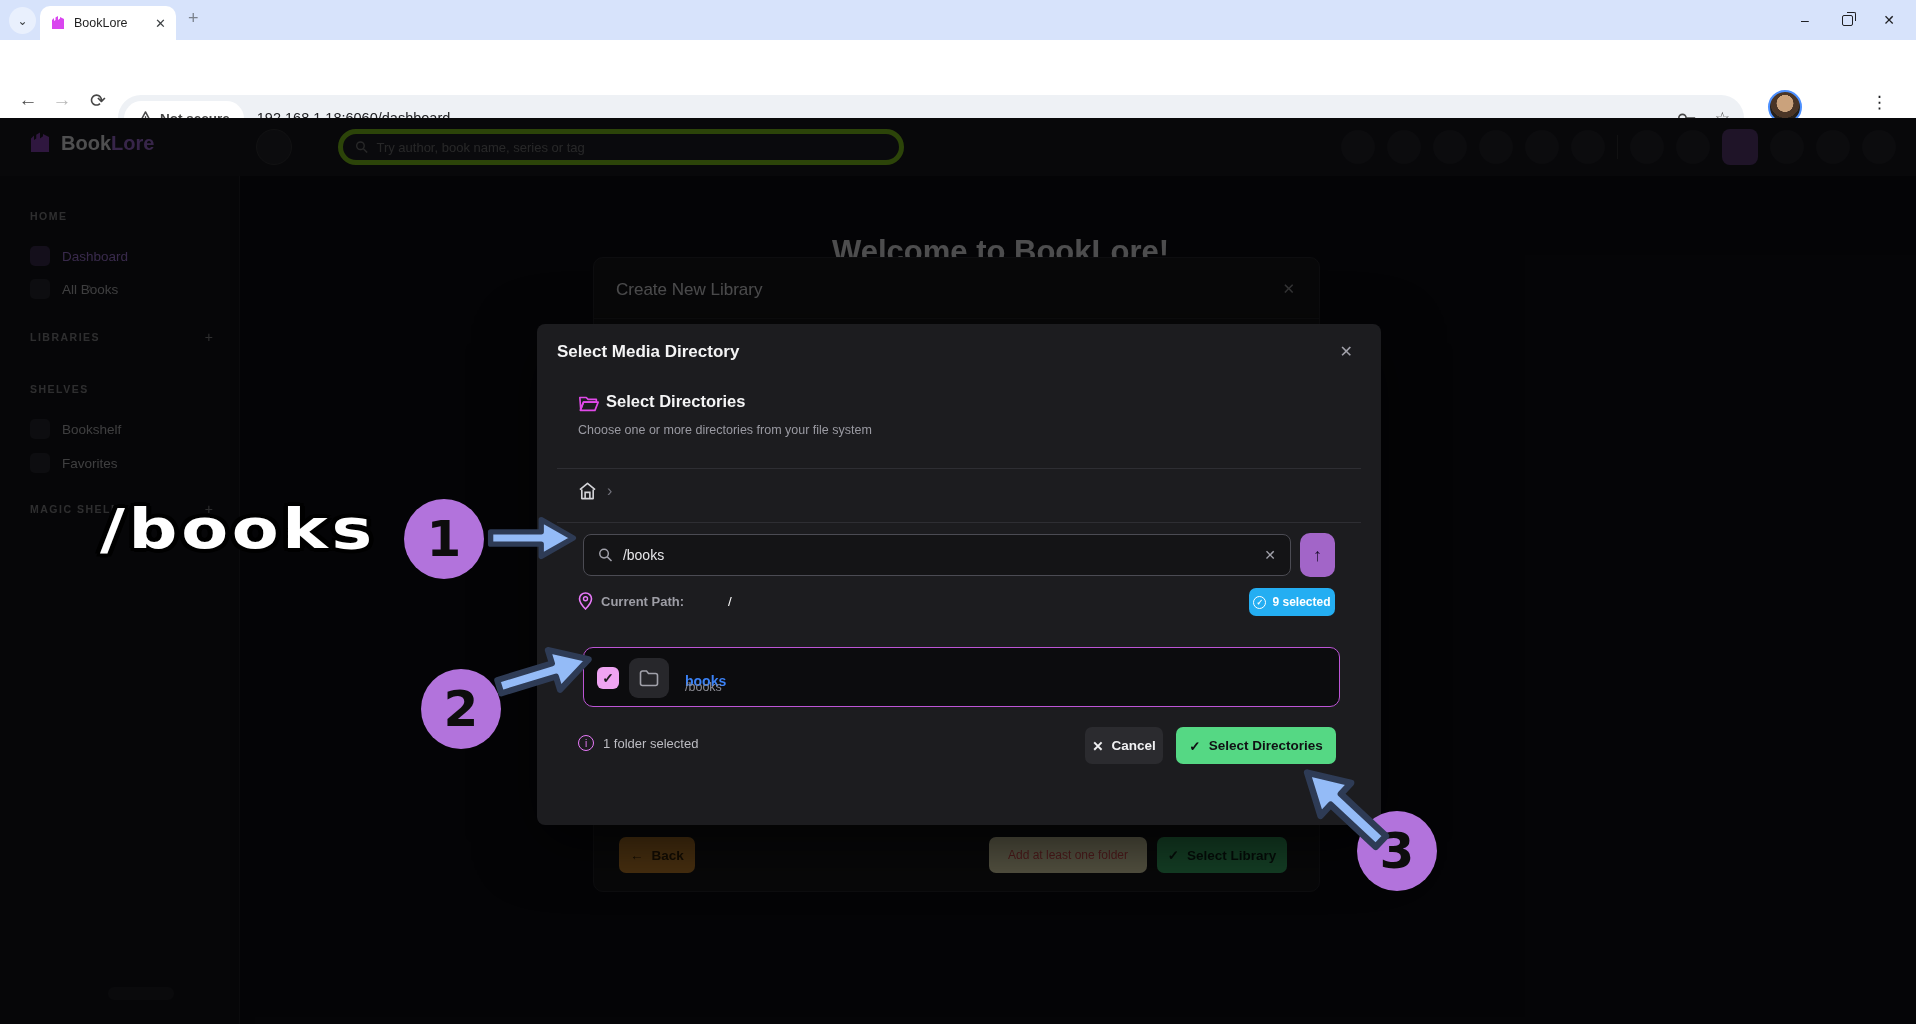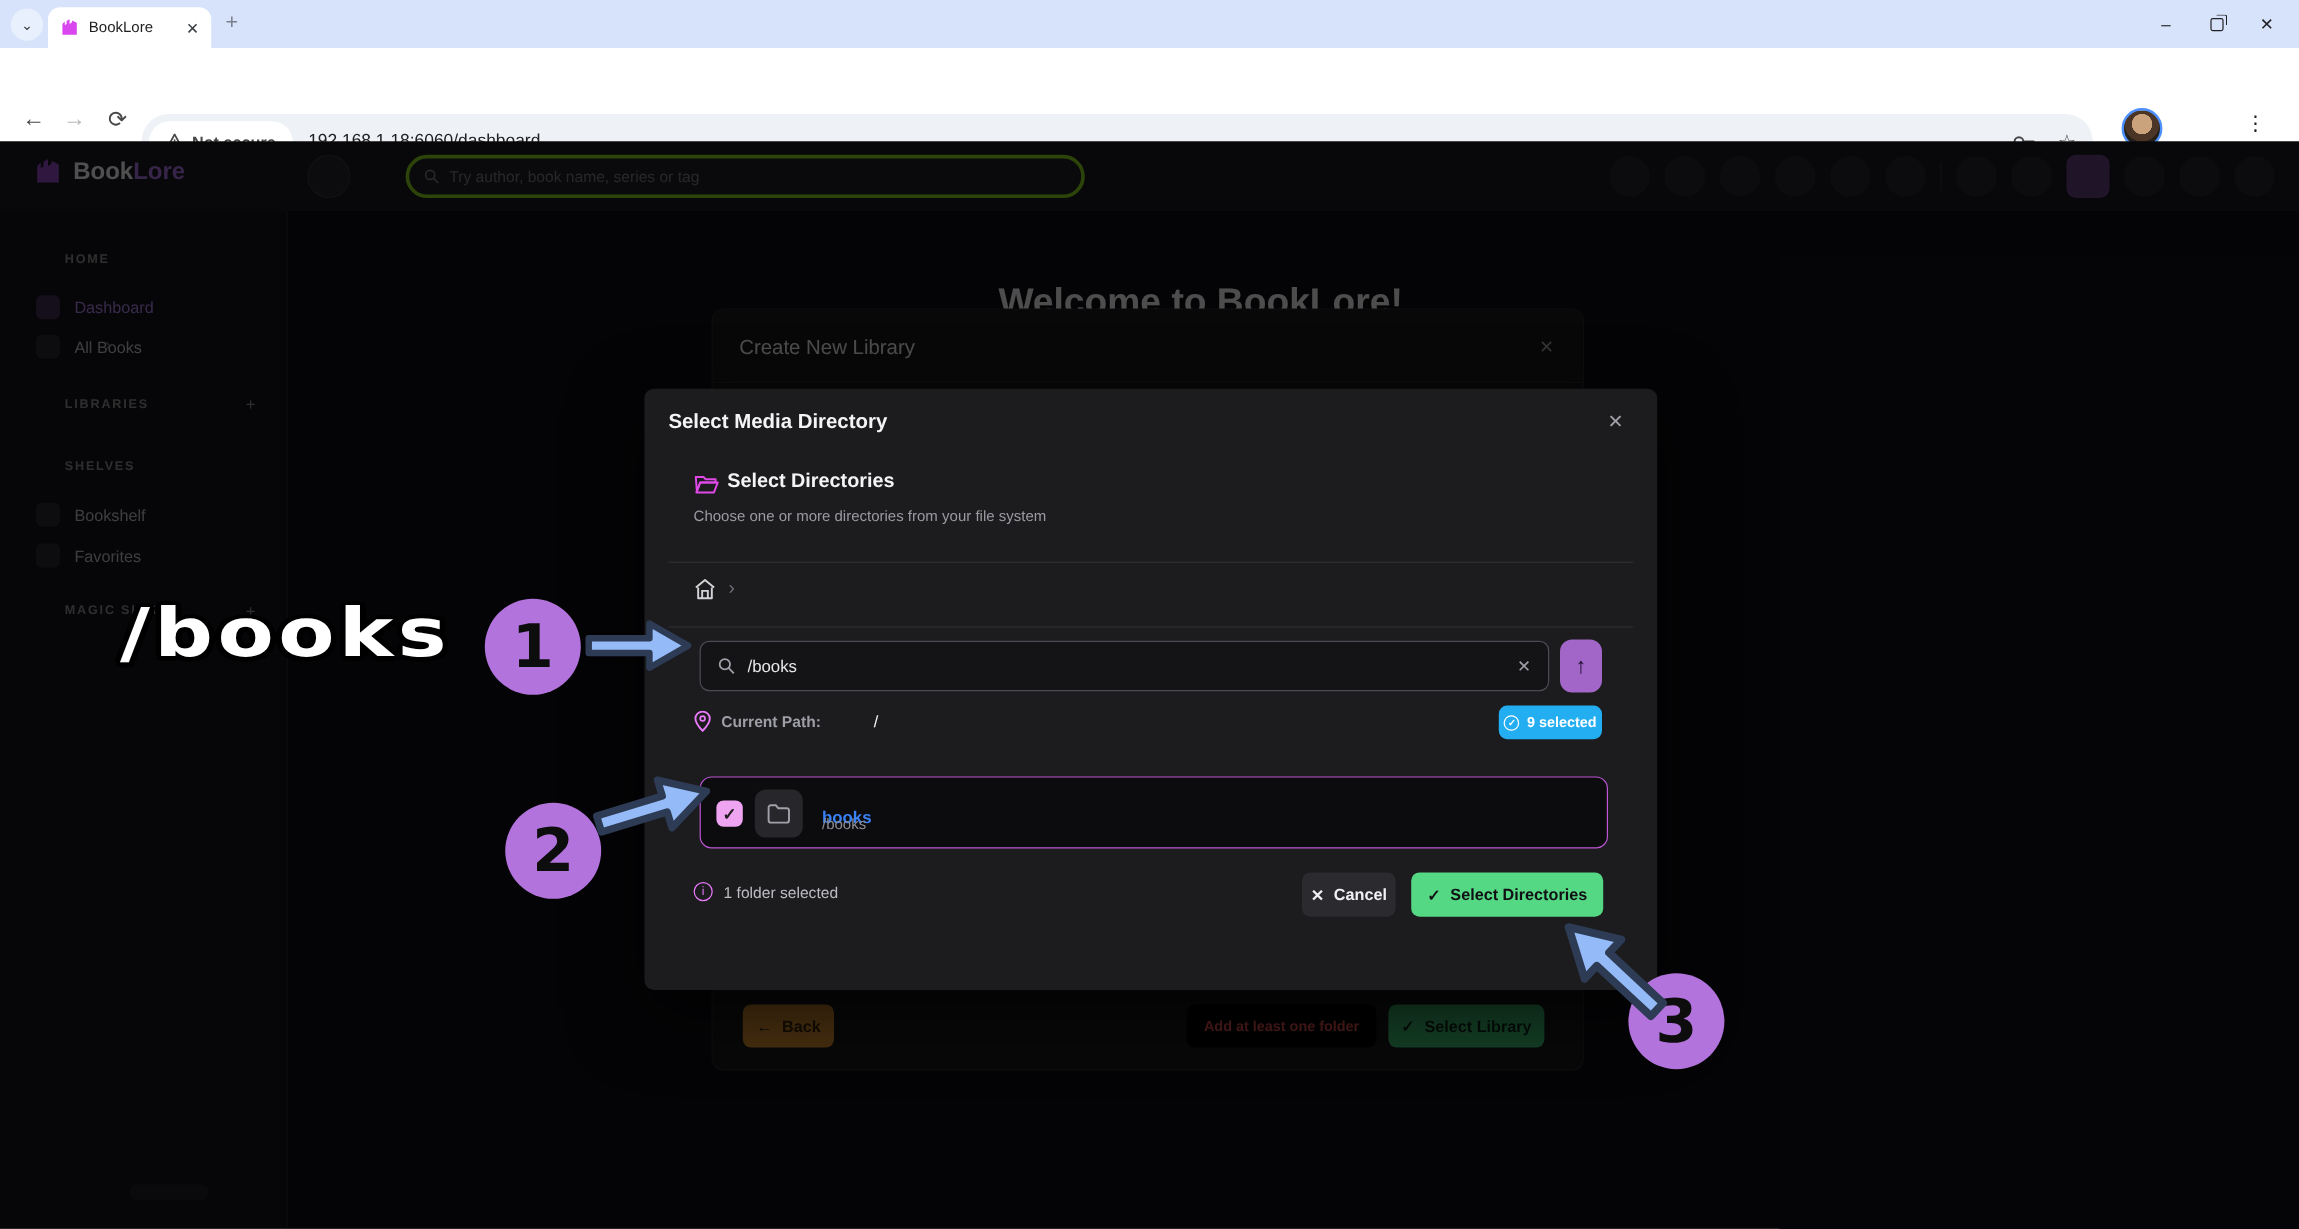--- a/index.html
+++ b/index.html
@@ -41,50 +41,50 @@
 
   
   .page { position: absolute; top: 118px; left: 0; right: 0; bottom: 0; background: #0d0d0f; }
   .appbar { position: absolute; top: 0; left: 0; right: 0; height: 58px; background: #161619; }
   .logo { position: absolute; left: 28px; top: 13px; display: flex; align-items: center; gap: 9px; }
   .logo-text { font-size: 20px; font-weight: 700; color: #ececec; }
   .logo-lore { color: #a36fd6; }
   .nav-circle { position: absolute; left: 256px; top: 11px; width: 36px; height: 36px; border-radius: 50%;
     background: #232327; border: 1px solid #333; }
   .app-search { position: absolute; left: 338px; top: 11px; width: 566px; height: 36px; border-radius: 18px;
-    background: #1e1e22; border: 3px solid #84cc16; display: flex; align-items: center; padding: 0 12px; gap: 8px; }
+    background: #1e1e22; border: 5px solid #84cc16; display: flex; align-items: center; padding: 0 12px; gap: 8px; }
   .app-search input { background: transparent; border: 0; outline: 0; color: #9b9b9b; font-size: 13px; width: 100%;
     font-family: "Liberation Sans", sans-serif; }
   .appbar-icons { position: absolute; right: 20px; top: 11px; display: flex; align-items: center; gap: 12px; }
   .bar-ico { width: 34px; height: 34px; border-radius: 50%; background: #222226; }
   .bar-ico.square { border-radius: 8px; background: #5b3a75; width: 36px; height: 36px; }
   .bar-sep { width: 1px; height: 24px; background: #333; }
 
   .side { position: absolute; top: 58px; left: 0; width: 240px; bottom: 0; background: #121215; border-right: 1px solid #1f1f23; }
-  .side-label { position: absolute; left: 30px; font-size: 10.5px; letter-spacing: 1.5px; color: #8a8a8a; font-weight: 700; margin-left: 24px; }
+  .side-label { position: absolute; left: 30px; font-size: 10.5px; letter-spacing: 1.5px; color: #8a8a8a; font-weight: 700; }
   .side-item { position: absolute; left: 30px; display: flex; align-items: center; gap: 12px; font-size: 13.5px; color: #b9b9b9; }
   .side-item .ico { width: 20px; height: 20px; border-radius: 5px; background: #26262b; }
   .side-item.active { color: #a77bdd; }
   .side-item.active .ico { background: #3a2b4d; }
   .side-plus { position: absolute; right: 26px; color: #8a8a8a; font-size: 14px; }
   .side-chev { position: absolute; right: 26px; color: #777; font-size: 14px; }
   .version-blob { position: absolute; left: 108px; bottom: 24px; width: 66px; height: 13px; border-radius: 7px; background: #1d1d21; }
 
   .mainarea { position: absolute; top: 58px; left: 240px; right: 0; bottom: 0; background: #0c0c0e; }
   .welcome { position: absolute; left: 592px; top: 58px; font-size: 31px; font-weight: 700; color: #e5e5e5; }
   .card { position: absolute; left: 353px; top: 81px; width: 727px; height: 635px; background: #161618;
     border: 1px solid #262629; border-radius: 10px; }
   .card-head { position: absolute; left: 22px; top: 22px; font-size: 17px; font-weight: 400; color: #e4e4e4; }
   .card-close { position: absolute; right: 24px; top: 22px; color: #9a9a9a; font-size: 15px; }
   .card-div { position: absolute; left: 0; right: 0; top: 60px; height: 1px; background: #262629; }
   .btn { display: inline-flex; align-items: center; justify-content: center; gap: 8px; border-radius: 7px;
     font-size: 13.5px; font-weight: 700; }
   .back-btn { position: absolute; left: 25px; bottom: 18px; width: 76px; height: 36px; background: #d98f2b; color: #3a2505; }
-  .warn-pill { position: absolute; left: 395px; bottom: 18px; width: 158px; height: 36px; background: #000000;
-    color: #ef5350; font-size: 12px; font-weight: 700; border-radius: 7px; align-items: center; }
+  .warn-pill { position: absolute; left: 395px; bottom: 18px; width: 158px; height: 36px; background: #fef9c3;
+    color: #ef5350; font-size: 12px; font-weight: 400; border-radius: 7px; align-items: center; }
   .create-btn { position: absolute; right: 32px; bottom: 18px; width: 130px; height: 36px; background: #3fbf6f; color: #0c2616; }
 
   .dim { position: absolute; inset: 0; background: rgba(2,2,3,0.67); z-index: 5; }
 
   
   .modal { position: absolute; left: 537px; top: 206px; width: 844px; height: 501px; background: #1c1c1f;
     border-radius: 8px; z-index: 10; box-shadow: 0 18px 60px rgba(0,0,0,.65); }
   .modal-title { position: absolute; left: 20px; top: 18px; font-size: 17px; font-weight: 700; color: #f4f4f5; }
   .modal-close { position: absolute; right: 28px; top: 18px; color: #a1a1aa; font-size: 16px; }
   .sec-icon { position: absolute; left: 41px; top: 69px; }

